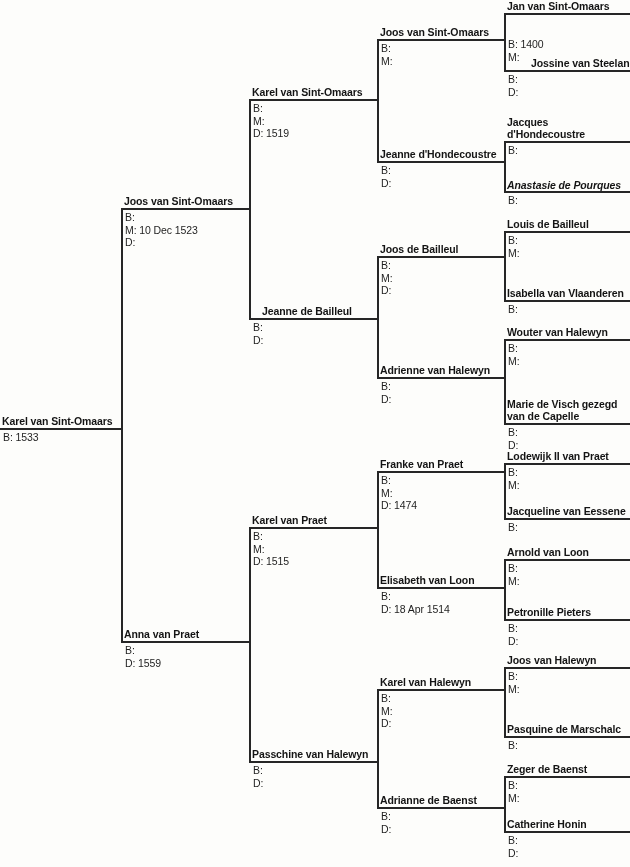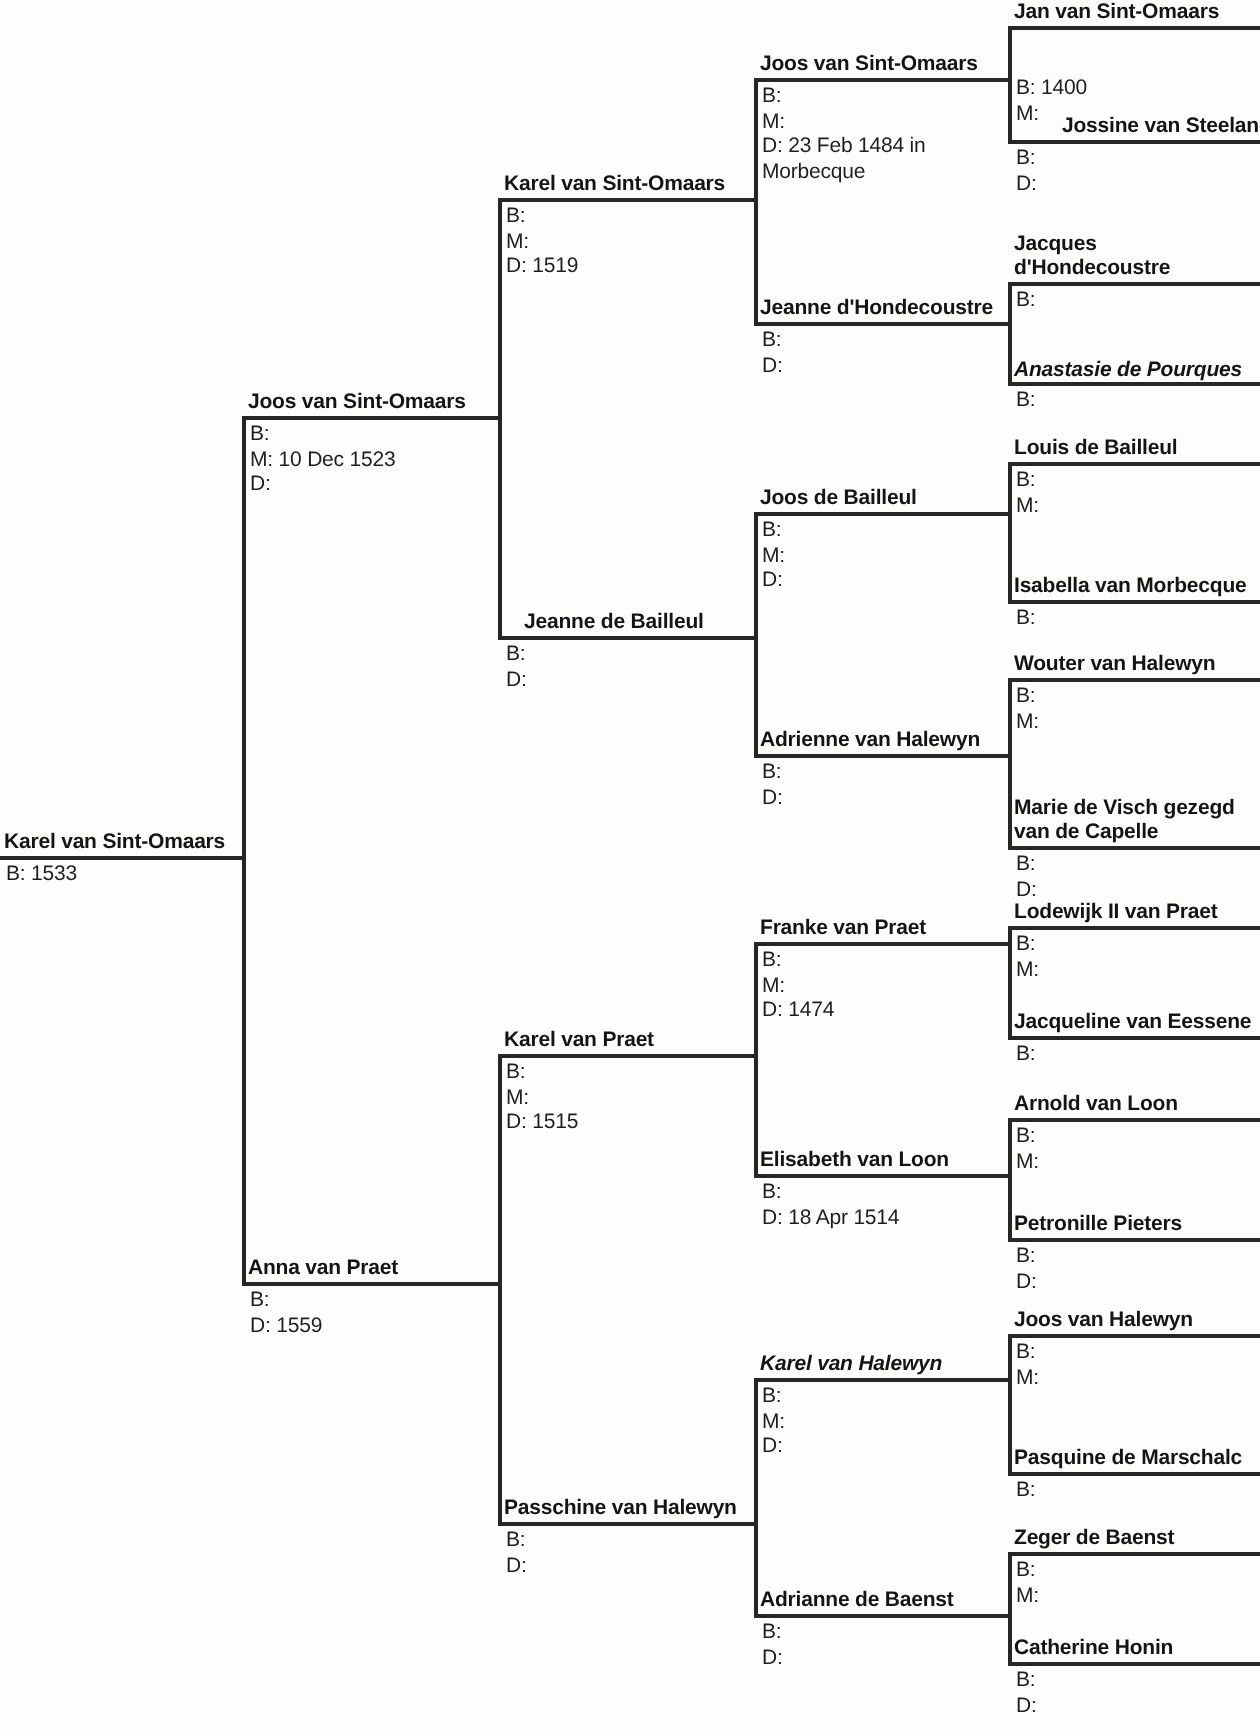--- a/index.html
+++ b/index.html
@@ -112,21 +112,20 @@
         <div>B:</div>
         <div>D:</div>
       </div>
     </div>
     <div>
       <div class="pname" style="left: 380px; width: 123px; bottom: 829px;">Joos van Sint-Omaars</div>
       <div class="uline" style="left: 378px; top: 39px; width: 127px;"></div>
       <div class="pdetails" style="left: 381px; width: 120px; top: 42px;">
         <div>B:</div>
         <div>M:</div>
-        <div>D: 23 Feb 1484 in Morbecque</div>
       </div>
     </div>
     <div>
       <div class="pname" style="left: 380px; width: 123px; bottom: 707px;">Jeanne d'Hondecoustre</div>
       <div class="uline" style="left: 378px; top: 161px; width: 127px;"></div>
       <div class="pdetails" style="left: 381px; width: 120px; top: 164px;">
         <div>B:</div>
         <div>D:</div>
       </div>
     </div>
@@ -158,21 +157,21 @@
     </div>
     <div>
       <div class="pname" style="left: 380px; width: 123px; bottom: 281px;">Elisabeth van Loon</div>
       <div class="uline" style="left: 378px; top: 587px; width: 127px;"></div>
       <div class="pdetails" style="left: 381px; width: 120px; top: 590px;">
         <div>B:</div>
         <div>D: 18 Apr 1514</div>
       </div>
     </div>
     <div>
-      <div class="pname" style="left: 380px; width: 123px; bottom: 179px; font-style: italic;">Karel van Halewyn</div>
+      <div class="pname" style="left: 380px; width: 123px; bottom: 179px;">Karel van Halewyn</div>
       <div class="uline" style="left: 378px; top: 689px; width: 127px;"></div>
       <div class="pdetails" style="left: 381px; width: 120px; top: 692px;">
         <div>B:</div>
         <div>M:</div>
         <div>D:</div>
       </div>
     </div>
     <div>
       <div class="pname" style="left: 380px; width: 123px; bottom: 61px;">Adrianne de Baenst</div>
       <div class="uline" style="left: 378px; top: 807px; width: 127px;"></div>
@@ -213,21 +212,21 @@
     </div>
     <div>
       <div class="pname" style="left: 507px; width: 121px; bottom: 637px;">Louis de Bailleul</div>
       <div class="uline" style="left: 505px; top: 231px; width: 125px;"></div>
       <div class="pdetails" style="left: 508px; width: 118px; top: 234px;">
         <div>B:</div>
         <div>M:</div>
       </div>
     </div>
     <div>
-      <div class="pname" style="left: 507px; width: 121px; bottom: 568px;">Isabella van Morbecque</div>
+      <div class="pname" style="left: 507px; width: 121px; bottom: 568px;">Isabella van Vlaanderen</div>
       <div class="uline" style="left: 505px; top: 300px; width: 125px;"></div>
       <div class="pdetails" style="left: 508px; width: 118px; top: 303px;">
         <div>B:</div>
       </div>
     </div>
     <div>
       <div class="pname" style="left: 507px; width: 121px; bottom: 529px;">Wouter van Halewyn</div>
       <div class="uline" style="left: 505px; top: 339px; width: 125px;"></div>
       <div class="pdetails" style="left: 508px; width: 118px; top: 342px;">
         <div>B:</div>

